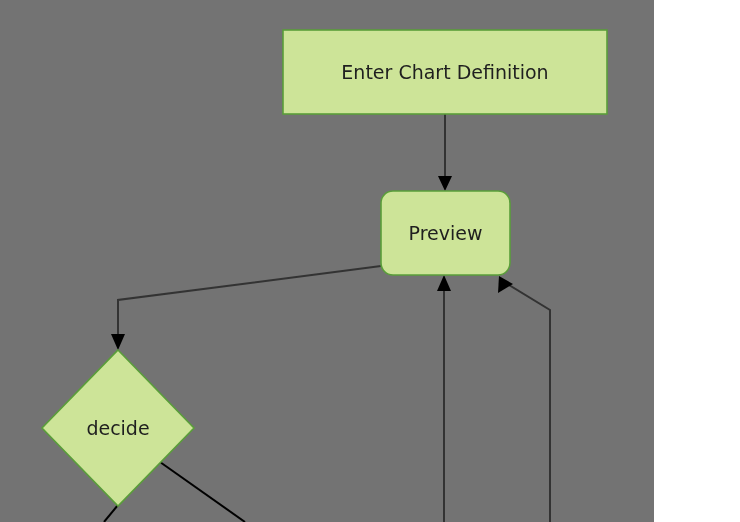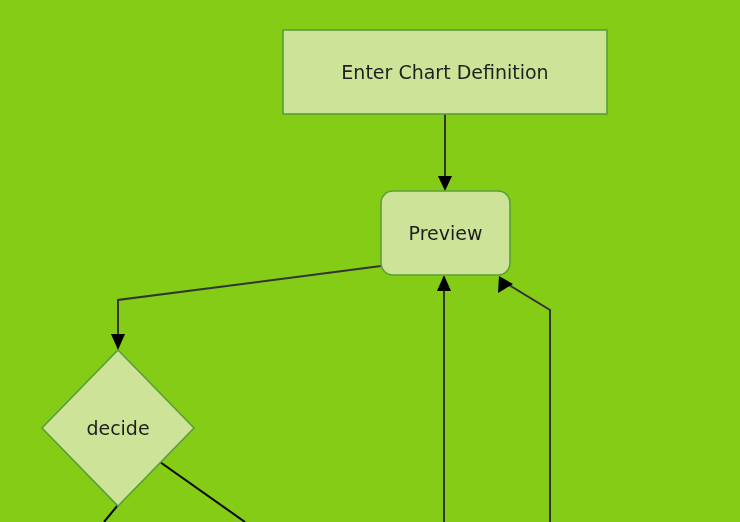--- a/index.html
+++ b/index.html
@@ -9,23 +9,23 @@
     background: #ffffff;
   }
   body {
     width: 740px;
     height: 522px;
     overflow: hidden;
     font-family: "DejaVu Sans", sans-serif;
   }
   #diagram-root {
     position: relative;
-    width: 740px;
+    width: 654px;
     height: 522px;
-    background: #84cc16;
+    background: #737373;
   }
   #flowchart-svg {
     position: absolute;
     top: 0;
     left: 0;
     width: 740px;
     height: 522px;
     display: block;
   }
   .node-shape {

